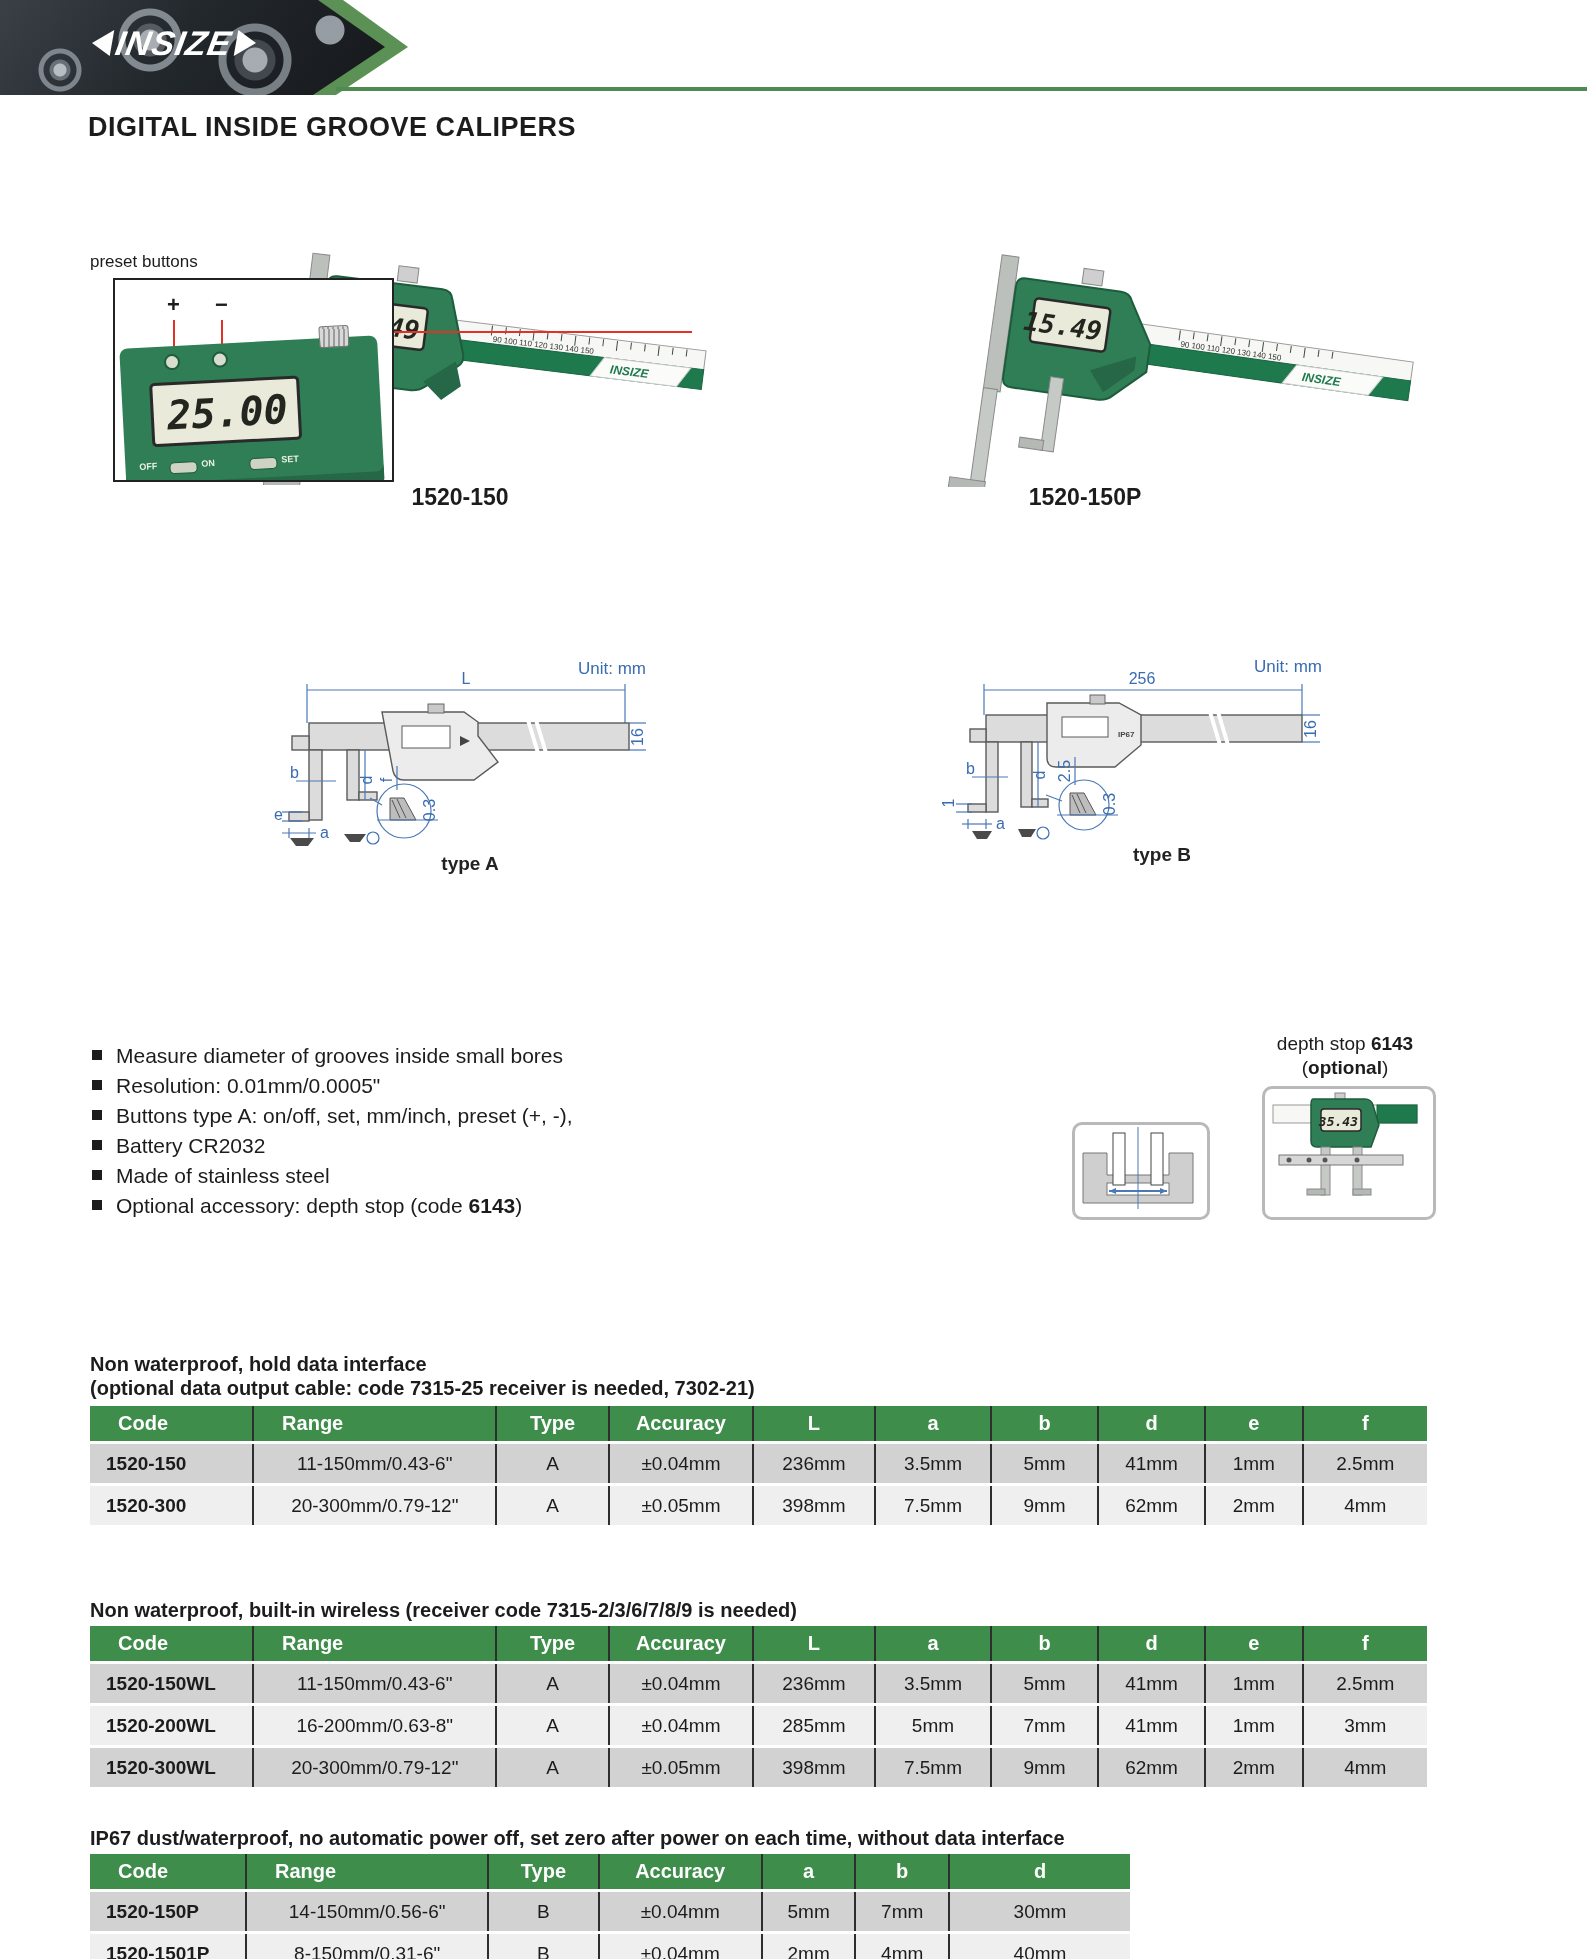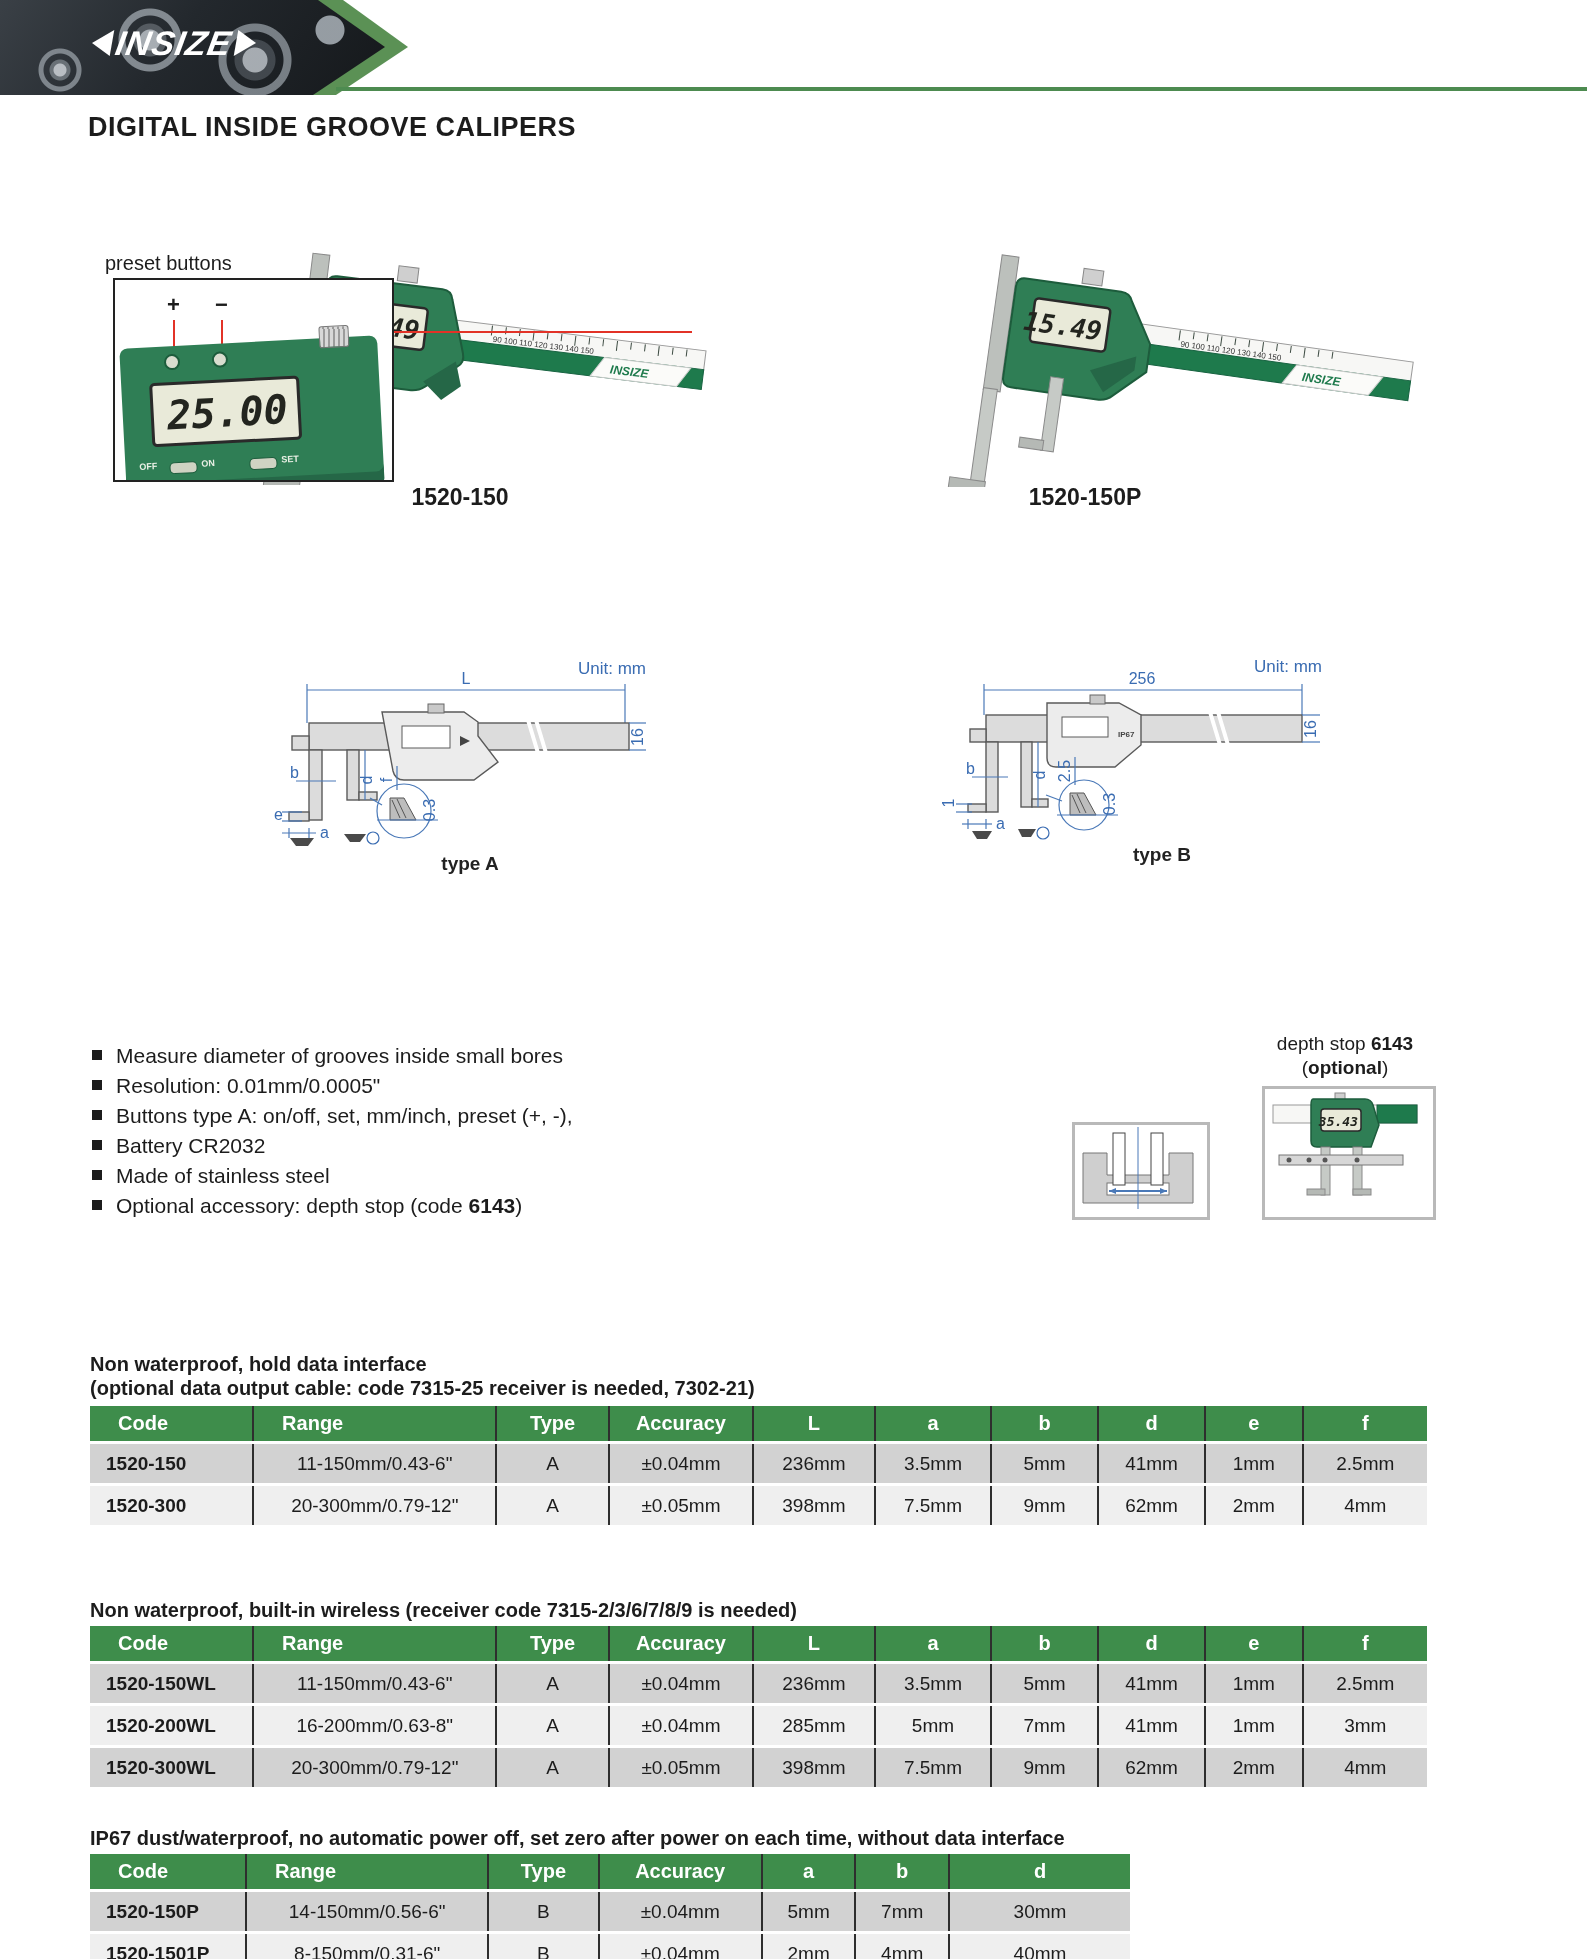--- a/index.html
+++ b/index.html
@@ -26,21 +26,21 @@
   .logo .tri-r{width:0;height:0;border-top:13px solid transparent;border-bottom:13px solid transparent;border-left:20px solid #fff;}
   .logo .word{color:#fff;font-weight:bold;font-style:italic;font-size:34px;letter-spacing:1px;line-height:1;}
   .hdr-line{position:absolute;left:336px;top:87px;right:0;height:4px;background:#4d8b50;}
 
   .title{position:absolute;left:88px;top:112px;font-size:27px;font-weight:bold;letter-spacing:.5px;text-align:right;}
 
   
   .prod-caption{position:absolute;font-size:23px;font-weight:bold;text-align:center;width:260px;}
   .lcd-txt{font-family:"DejaVu Sans Mono",monospace;font-weight:bold;font-style:italic;fill:#23251f;}
   .inset{position:absolute;left:113px;top:278px;width:277px;height:200px;border:2px solid #222;background:#fff;overflow:hidden;}
-  .inset-label{position:absolute;left:105px;top:252px;font-size:20px;}
+  .inset-label{position:absolute;left:90px;top:252px;font-size:17px;}
   .pm{position:absolute;top:12px;font-size:22px;font-weight:bold;}
   .redline-v{position:absolute;width:2px;height:30px;background:#e23227;}
   .red-connector{position:absolute;left:392px;top:331px;width:300px;height:2px;background:#e23227;}
   .inset-head{position:absolute;left:8px;top:62px;width:258px;height:150px;background:#2f7e55;border-radius:8px;transform:rotate(-3deg);box-shadow:inset 0 -14px 0 #256747;}
   .inset-btn{position:absolute;width:12px;height:12px;border-radius:50%;background:#d9ddcf;border:2px solid #1d5c3c;top:8px;}
   .inset-knob{position:absolute;right:28px;top:-12px;width:28px;height:20px;background:repeating-linear-gradient(90deg,#d8d8d8 0 3px,#9b9b9b 3px 5px);border:1px solid #777;border-radius:3px;}
   .inset-lcd{position:absolute;left:28px;top:36px;width:150px;height:64px;background:#e9ead9;border:3px solid #2a2a2a;border-radius:5px;
     font-family:"DejaVu Sans Mono",monospace;font-weight:bold;font-style:italic;font-size:40px;color:#23251f;text-align:right;line-height:60px;padding-right:10px;box-sizing:border-box;}
   .inset-pill{position:absolute;height:10px;width:26px;background:#cfd3c3;border:1px solid #1d5c3c;border-radius:5px;top:116px;}
   .inset-tiny{position:absolute;top:114px;font-size:9px;color:#e8efe4;font-weight:bold;}
@@ -56,21 +56,21 @@
   
   .features{position:absolute;left:90px;top:1042px;width:760px;list-style:none;margin:0;padding:0;}
   .features li{display:flex;font-size:21px;line-height:27px;margin-bottom:3px;}
   .features .sq{flex:0 0 10px;width:10px;height:10px;background:#1c1c1c;margin:8px 14px 0 2px;}
   .features b{font-weight:bold;}
   .features .cont{padding-left:86px;}
   .features .cont:empty{display:none;}
 
   
   .ds-cap{position:absolute;left:1205px;top:1032px;width:280px;text-align:center;font-size:19px;line-height:24px;}
-  .frame{position:absolute;border:3px solid #b9b9b9;border-radius:0;background:#fff;}
+  .frame{position:absolute;border:3px solid #b9b9b9;border-radius:10px;background:#fff;}
 
   
   .sec-head{position:absolute;font-size:20px;font-weight:bold;line-height:24px;}
   .sec-head div:empty{display:none;}
   table.spec{position:absolute;border-collapse:collapse;table-layout:fixed;font-size:19px;}
   table.spec th{background:#3e8d4b;color:#fff;font-weight:bold;font-size:20px;height:33px;text-align:center;border-left:2px solid #2e2e2e;}
   table.spec th:first-child{border-left:none;}
   table.spec th.al{text-align:left;padding-left:28px;}
   table.spec td{height:37px;text-align:center;border-left:2px solid #2e2e2e;border-top:3px solid #fff;}
   table.spec td:first-child{border-left:none;padding-left:16px;text-align:left;}

